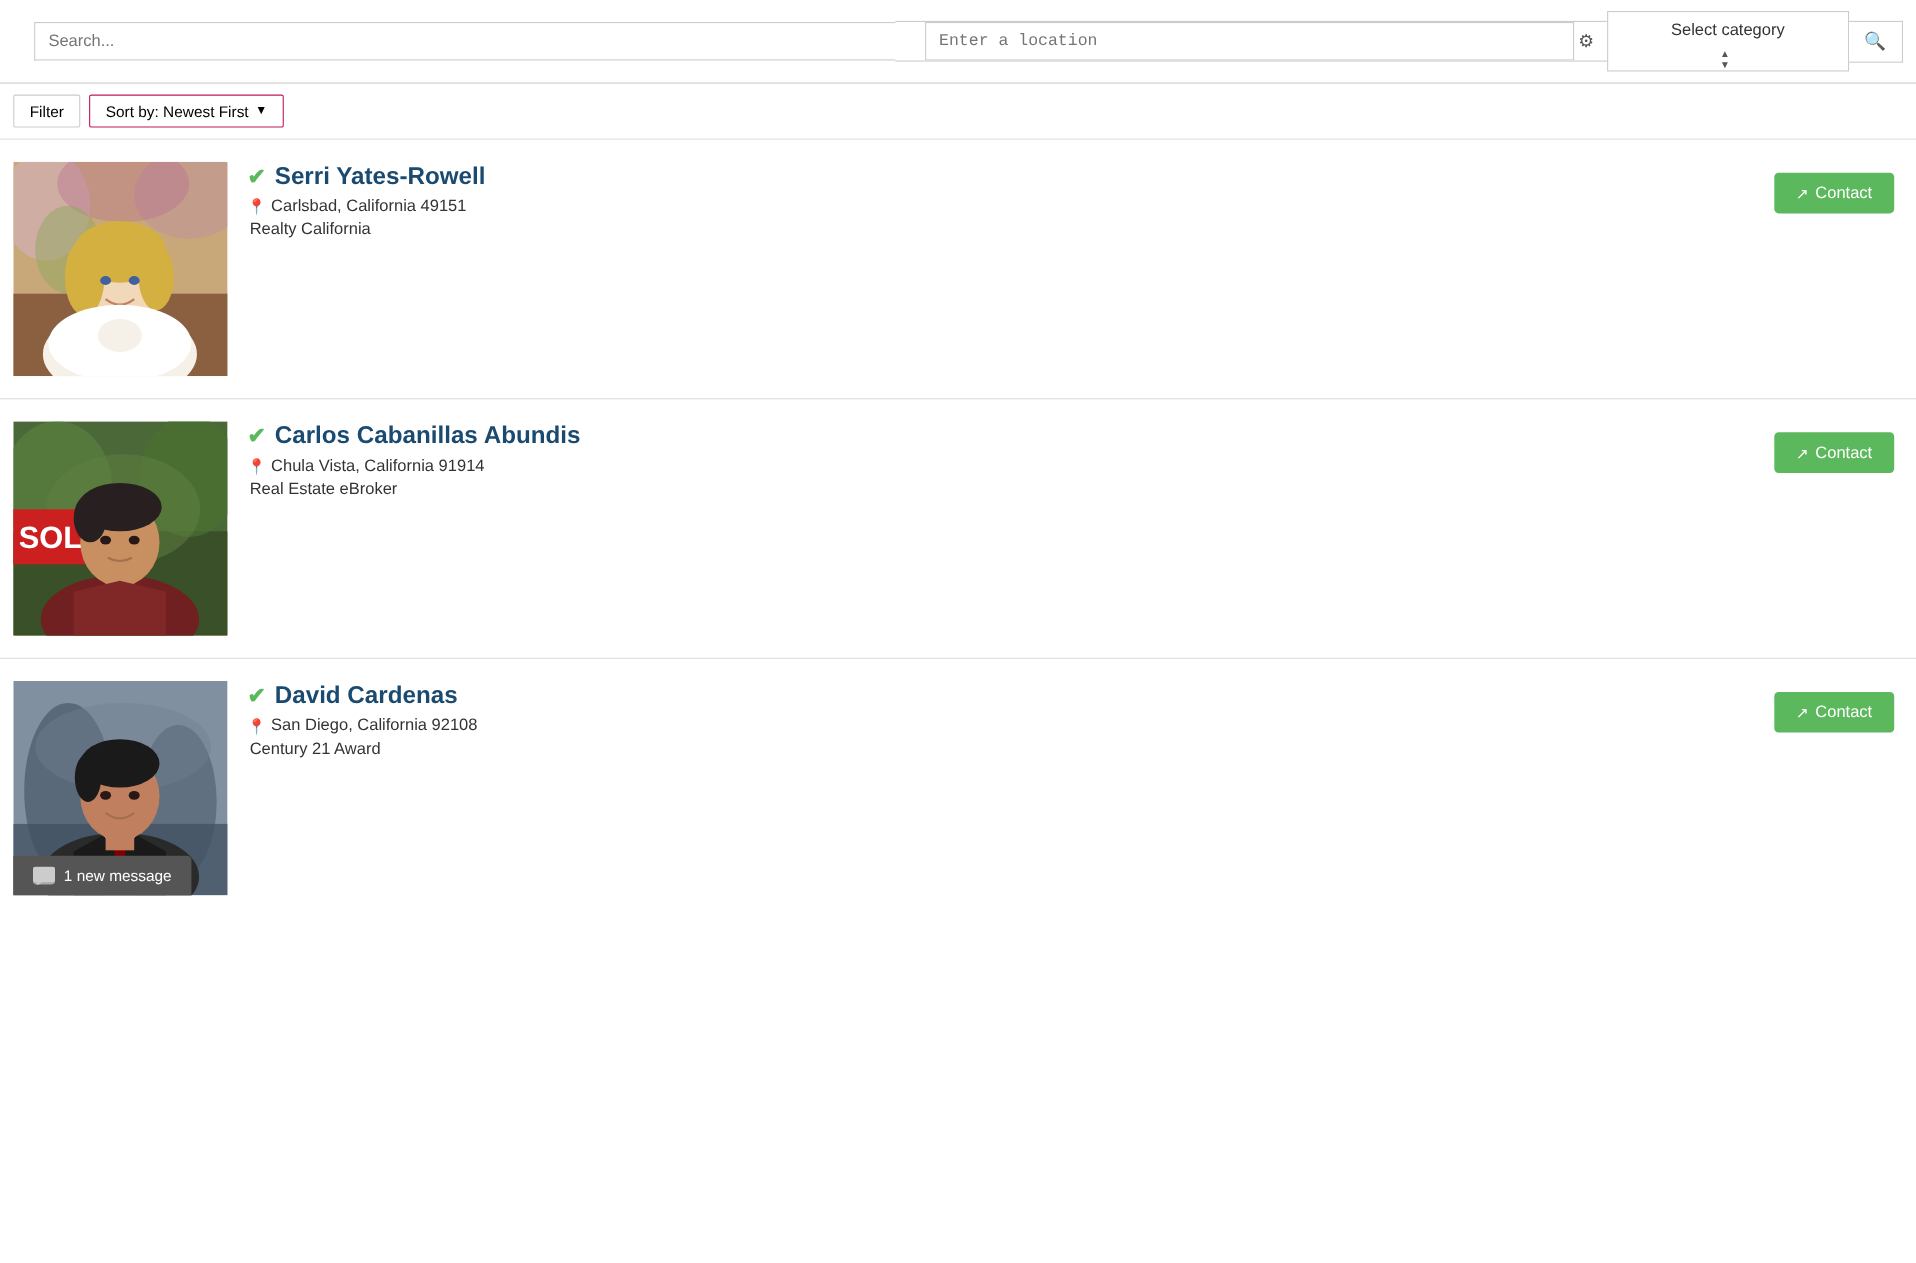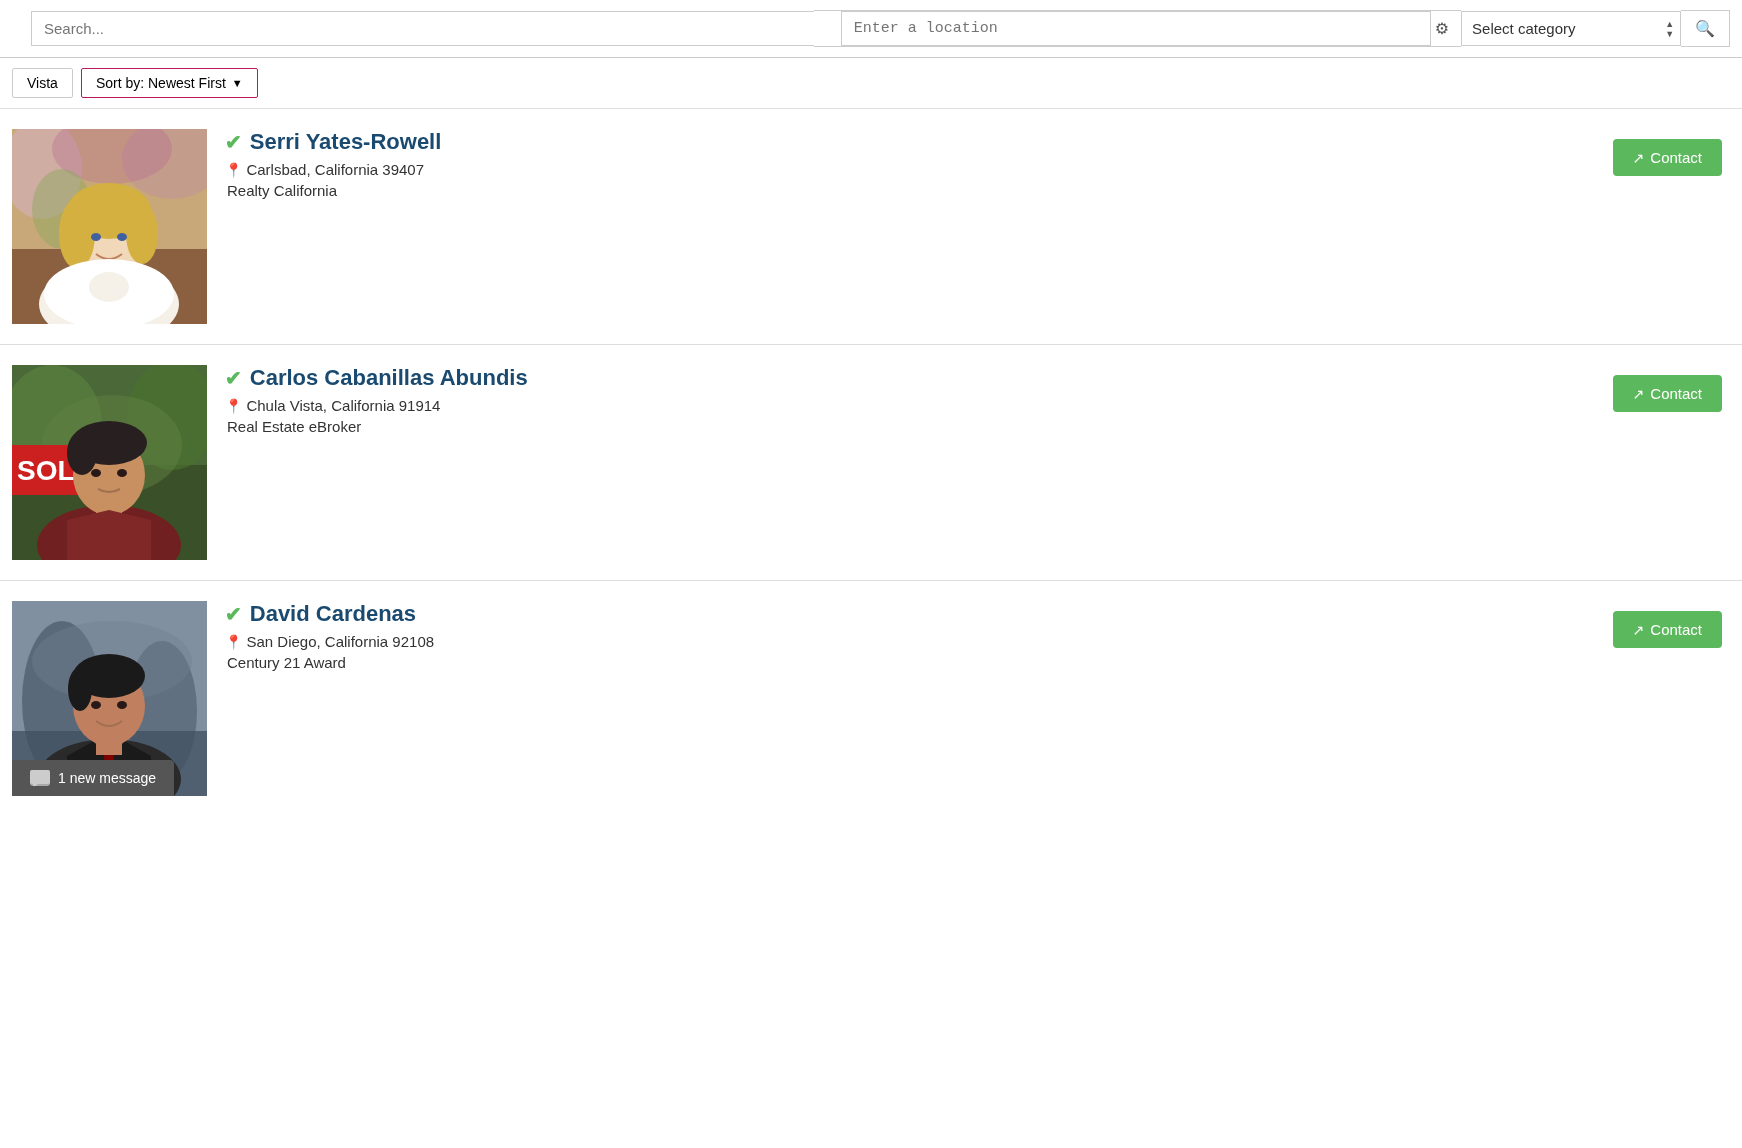--- a/index.html
+++ b/index.html
@@ -48,20 +48,21 @@
       color: #555;
       font-size: 16px;
       cursor: pointer;
       padding: 2px 4px;
     }
     .category-select-wrap {
       border: 1px solid #ccc;
       display: flex;
       align-items: center;
       min-width: 220px;
+      flex-direction: column;
     }
     .category-select-wrap select {
       border: none;
       padding: 8px 10px;
       font-size: 15px;
       outline: none;
       color: #333;
       background: transparent;
       flex: 1;
       cursor: pointer;
@@ -222,21 +223,21 @@
       <option>Finance</option>
       <option>Insurance</option>
       <option>Legal</option>
     </select>
     <div class="category-arrows">▲<br>▼</div>
   </div>
   <button class="search-go-btn">🔍</button>
 </div>
 
 <div class="toolbar">
-  <button class="filter-btn">Vista</button>
+  <button class="filter-btn">Filter</button>
   <button class="sortby-btn">
     <span>Sort by: Newest First</span>
     <span class="arrow">▼</span>
   </button>
 </div>
 
 <div class="listings">
 
   <div class="listing-card">
     <div class="photo-wrap">
@@ -269,21 +270,21 @@
         <ellipse cx="97" cy="158" rx="20" ry="15" fill="#f5f0e8"></ellipse>
       </svg>
     </div>
     <div class="listing-info">
       <div class="listing-name">
         <span class="verified-icon">✔</span>
         <span>Serri Yates-Rowell</span>
       </div>
       <div class="listing-location">
         <span class="pin-icon">📍</span>
-        <span>Carlsbad, California 39407</span>
+        <span>Carlsbad, California 49151</span>
       </div>
       <div class="listing-company">Realty California</div>
     </div>
     <button class="contact-btn">
       <span class="contact-btn-icon">↗</span>
       <span>Contact</span>
     </button>
   </div>
 
   <div class="listing-card">

